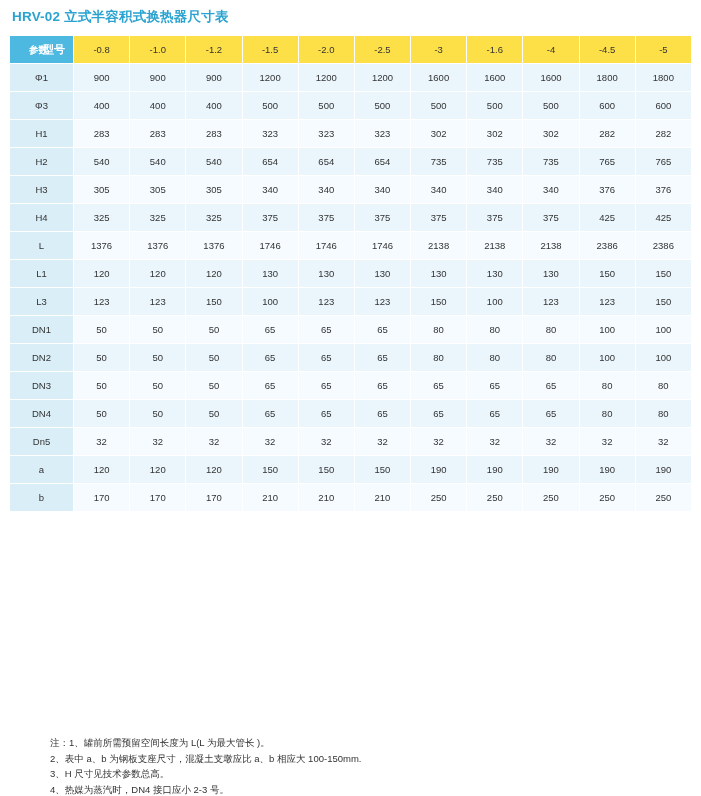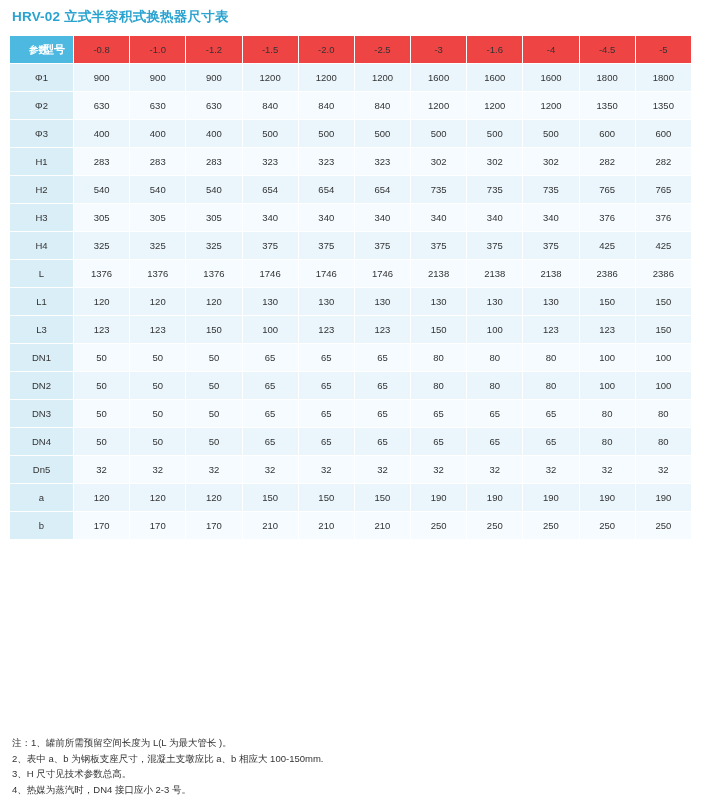--- a/index.html
+++ b/index.html
@@ -39,21 +39,21 @@
   }
   
   .hdr-corner{
     background:#4db8e0;
     width:63px;
     position:relative;
     height:70px;
     padding:0;
   }
   .hdr-col{
-    background:#ef4444;
+    background:#fde047;
     color:#ffffff;
     font-weight:normal;
     font-size:10px;
     height:70px;
   }
   .corner-box{position:relative;width:100%;height:100%;}
   .corner-box .diag{
     position:absolute;left:0;top:0;width:100%;height:100%;
     overflow:hidden;
   }
@@ -84,21 +84,21 @@
   td.cell-b{background:#f5fbfe;}
 
   .notes{
     position:absolute;
     left:12px;
     top:735px;
     font-size:9.5px;
     line-height:15.5px;
     color:#333;
   }
-  .notes div{white-space:nowrap;}
+  .notes div{white-space:nowrap;margin-left:38px;}
 </style>
 </head>
 <body>
 
 <div class="page">
 
   <div class="title">HRV-02 立式半容积式换热器尺寸表</div>
 
   <table class="dims">
     <thead>
@@ -132,34 +132,20 @@
           <td class="cell-a">1200</td>
           <td class="cell-a">1200</td>
           <td class="cell-a">1200</td>
           <td class="cell-a">1600</td>
           <td class="cell-a">1600</td>
           <td class="cell-a">1600</td>
           <td class="cell-a">1800</td>
           <td class="cell-a">1800</td>
         </tr>
         <tr>
-          <td class="rowlabel">Φ2</td>
-          <td class="cell-b">630</td>
-          <td class="cell-b">630</td>
-          <td class="cell-b">630</td>
-          <td class="cell-b">840</td>
-          <td class="cell-b">840</td>
-          <td class="cell-b">840</td>
-          <td class="cell-b">1200</td>
-          <td class="cell-b">1200</td>
-          <td class="cell-b">1200</td>
-          <td class="cell-b">1350</td>
-          <td class="cell-b">1350</td>
-        </tr>
-        <tr>
           <td class="rowlabel">Φ3</td>
           <td class="cell-a">400</td>
           <td class="cell-a">400</td>
           <td class="cell-a">400</td>
           <td class="cell-a">500</td>
           <td class="cell-a">500</td>
           <td class="cell-a">500</td>
           <td class="cell-a">500</td>
           <td class="cell-a">500</td>
           <td class="cell-a">500</td>

